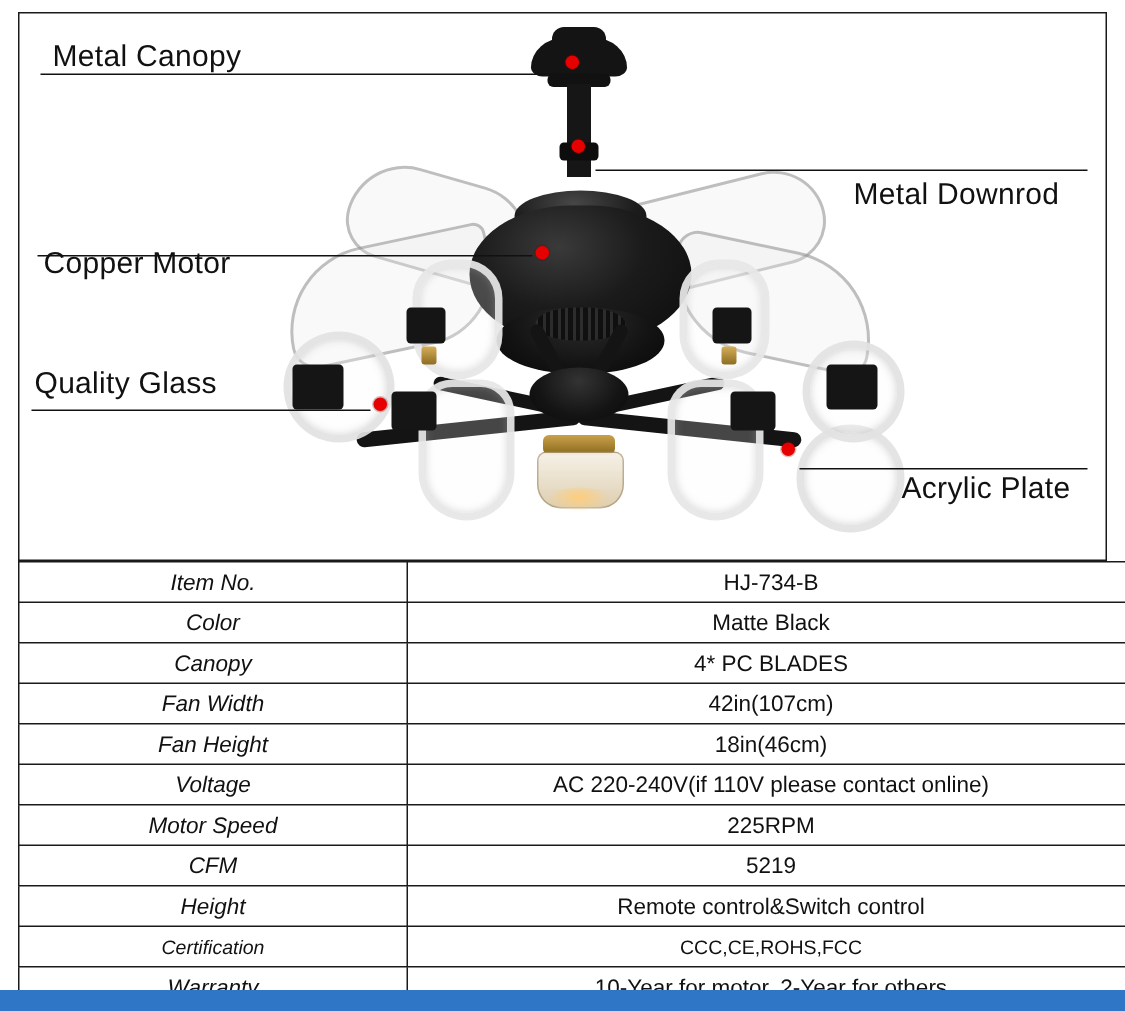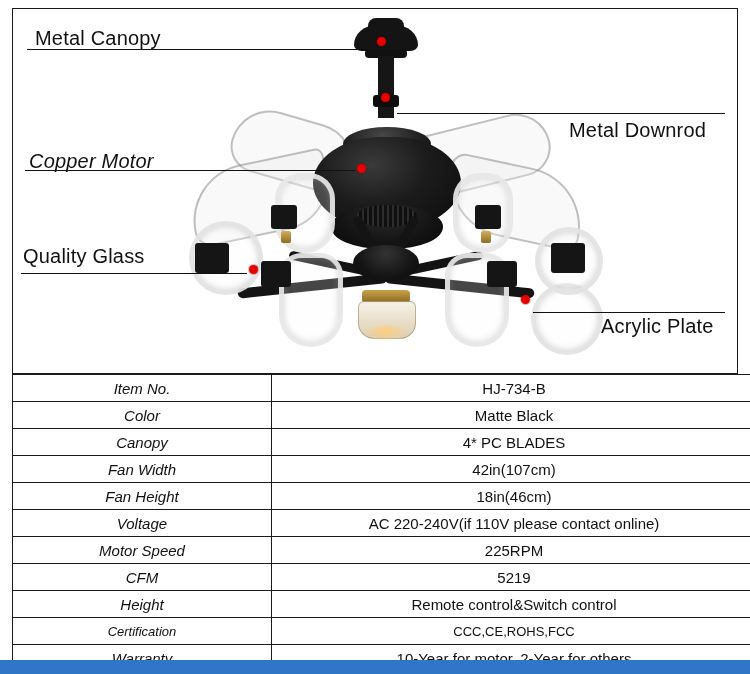--- a/index.html
+++ b/index.html
@@ -336,21 +336,21 @@
     </div>
 
     <div class="callout-label" style="left:22px; top:18px;">Metal Canopy</div>
     <div class="callout-line" style="left:14px; top:40px; width:348px;"></div>
     <div class="dot" style="left:364px; top:28px;"></div>
 
     <div class="callout-label" style="left:556px; top:82px;margin-top:28px;">Metal Downrod</div>
     <div class="callout-line" style="left:384px; top:104px; width:328px;"></div>
     <div class="dot" style="left:368px; top:84px;"></div>
 
-    <div class="callout-label" style="left:16px; top:141px;font-style:italic;">Copper Motor</div>
+    <div class="callout-label" style="left:16px; top:156px;">Copper Motor</div>
     <div class="callout-line" style="left:12px; top:161px; width:330px;"></div>
     <div class="dot" style="left:344px; top:155px;"></div>
 
     <div class="callout-label" style="left:10px; top:236px;">Quality Glass</div>
     <div class="callout-line" style="left:8px; top:264px; width:226px;"></div>
     <div class="dot" style="left:236px; top:256px;"></div>
 
     <div class="callout-label" style="left:588px; top:281px;margin-top:25px;">Acrylic Plate</div>
     <div class="callout-line" style="left:520px; top:303px; width:192px;"></div>
     <div class="dot" style="left:508px; top:286px;"></div>

